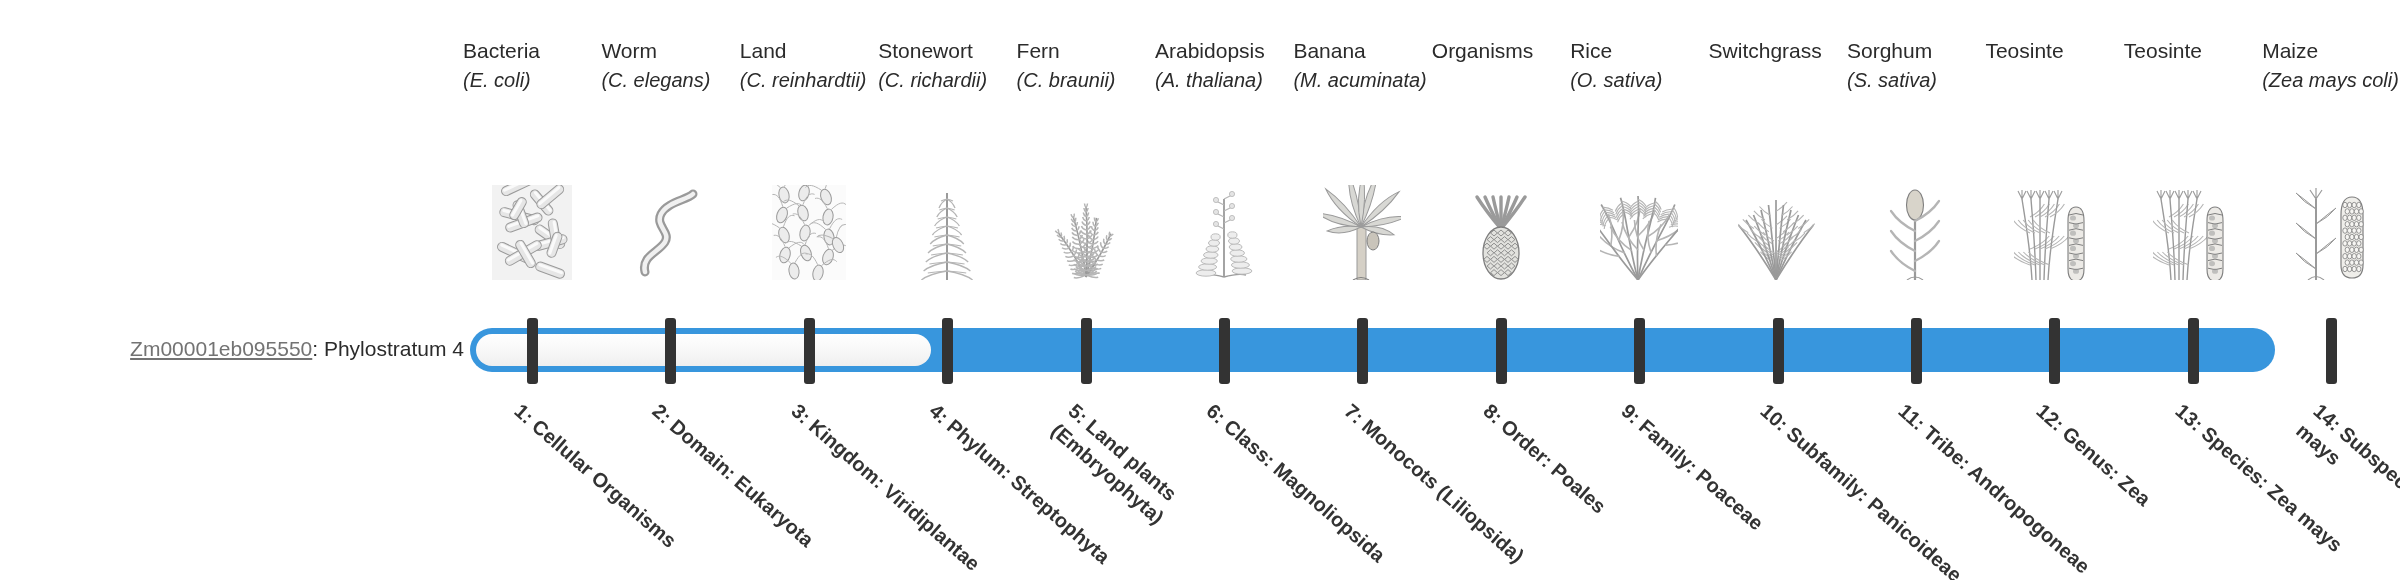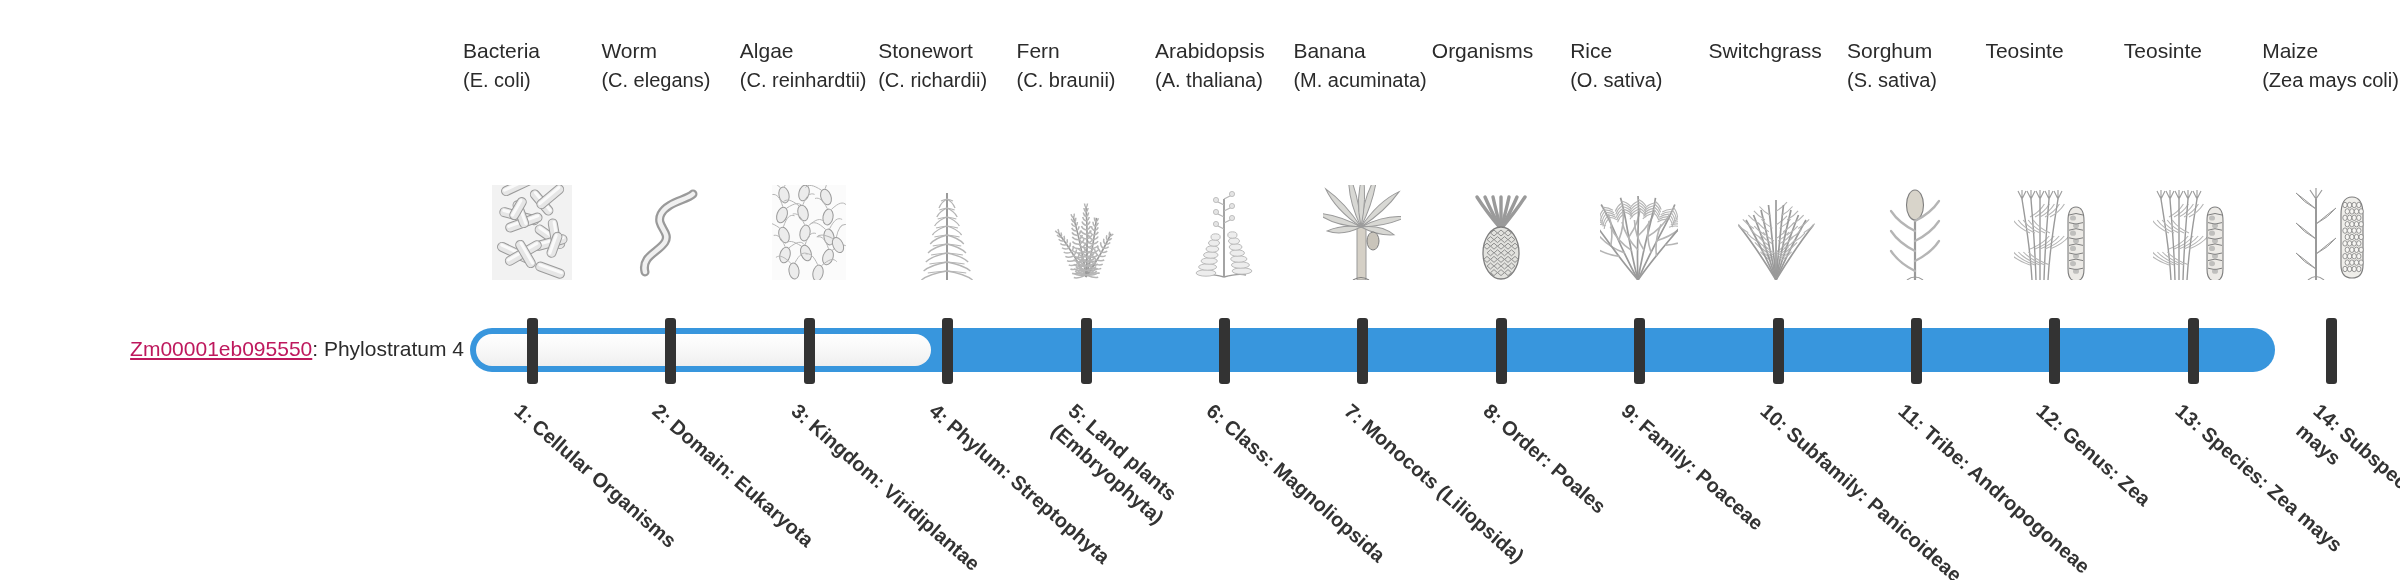--- a/index.html
+++ b/index.html
@@ -51,20 +51,21 @@
     font-size: 21px;
     line-height: 25px;
     color: #2b2b2b;
     height: 26px;
     overflow: visible;
     white-space: nowrap;
   }
   .sci-name {
     font-size: 20px;
     line-height: 23px;
+    font-style: italic;
     color: #2b2b2b;
     margin-top: 5px;
     height: 52px;
     word-break: break-word;
   }
 
   
   .organism {
     position: absolute;
     top: 170px;
@@ -130,21 +131,21 @@
        1.2px 1.2px 0 #fff, -1.2px 1.2px 0 #fff,
        1.2px -1.2px 0 #fff, -1.2px -1.2px 0 #fff;
   }
 </style>
 </head>
 <body>
 
 <div id="stage">
 
   <div id="gene-label">
-    <span class="gene-id" style="color: #be185d; text-align: center;">Zm00001eb095550</span><span>: </span><span>Phylostratum 4</span>
+    <span class="gene-id" style="color: #737373; text-align: center;">Zm00001eb095550</span><span>: </span><span>Phylostratum 4</span>
   </div>
 
   <div id="bar-track" style="background: rgb(56, 150, 221);">
     <div id="bar-unfilled" style="width: 455.2px;"></div>
   </div>
 
   <div id="dynamic">
       <div class="col" style="left:532px">
         <div class="common-name">Bacteria</div>
         <div class="sci-name">(E. coli)</div>
@@ -218,21 +219,21 @@
         <div class="common-name">Worm</div>
         <div class="sci-name">(C. elegans)</div>
       </div>
       <div class="organism" style="left:670.4px">
         <svg width="70" height="92" viewBox="0 0 70 92">
           <path d="M10 84 C 6 68, 24 64, 30 54 C 36 44, 20 38, 26 26 C 32 14, 52 12, 58 6" fill="none" stroke="#9a9a9a" stroke-width="9" stroke-linecap="round"></path>
           <path d="M10 84 C 6 68, 24 64, 30 54 C 36 44, 20 38, 26 26 C 32 14, 52 12, 58 6" fill="none" stroke="#f0f0f0" stroke-width="4.5" stroke-linecap="round"></path>
         </svg>
       </div>
       <div class="col" style="left:808.8px">
-        <div class="common-name">Algae</div>
+        <div class="common-name">Land</div>
         <div class="sci-name">(C. reinhardtii)</div>
       </div>
       <div class="organism" style="left:808.8px">
         <svg width="74" height="95" viewBox="0 0 74 95">
           <rect x="0" y="0" width="74" height="95" fill="#fbfbfb"></rect>
           <g transform="translate(12,10) rotate(-12)">
             <ellipse cx="0" cy="0" rx="5" ry="8" fill="#ececec" stroke="#9a9a9a" stroke-width="1"></ellipse>
             <path d="M-2 -8 C -8 -16, -12 -18, -16 -16" fill="none" stroke="#b5b5b5" stroke-width="0.9"></path>
             <path d="M2 -8 C 8 -16, 12 -18, 16 -15" fill="none" stroke="#b5b5b5" stroke-width="0.9"></path>
           </g>

